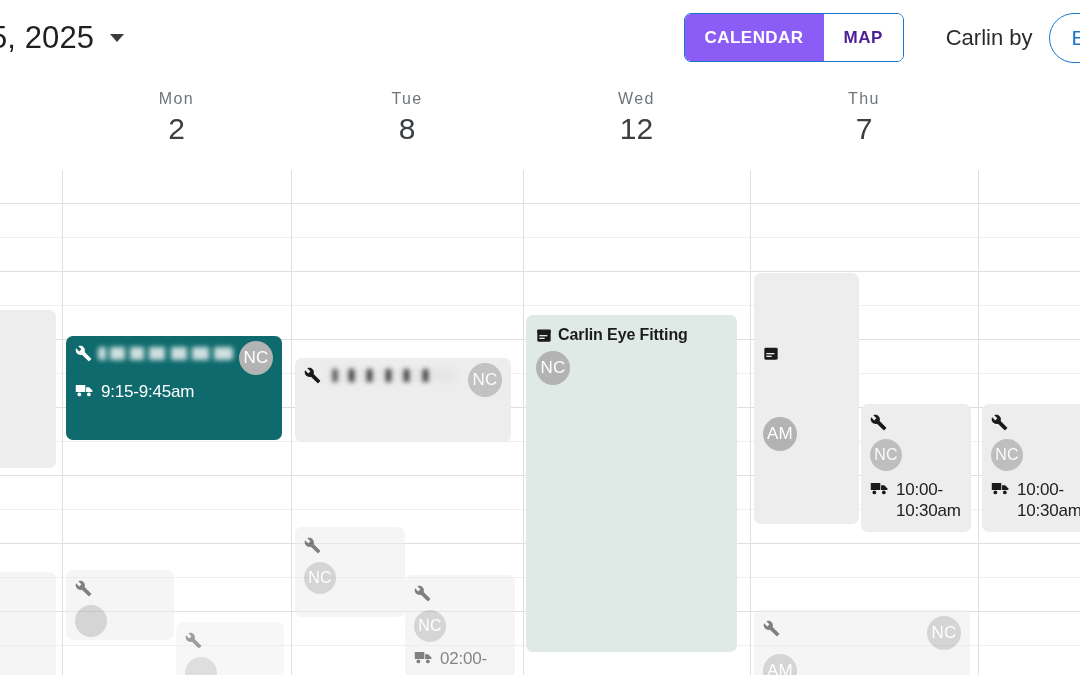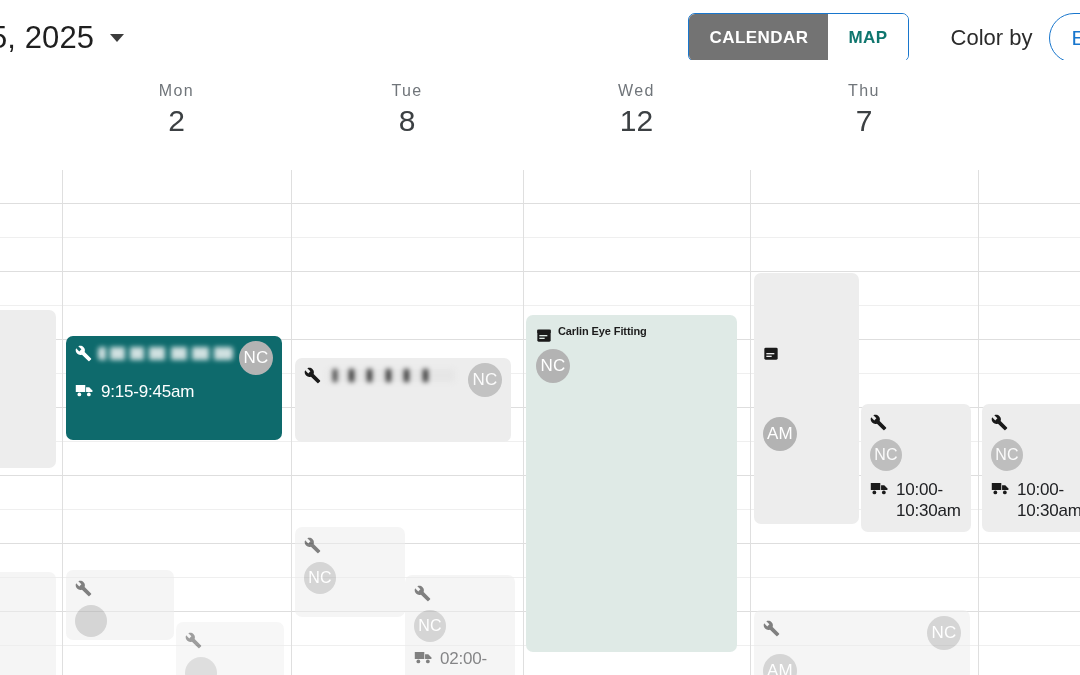--- a/index.html
+++ b/index.html
@@ -47,46 +47,46 @@
     border-radius: 7px;
     overflow: hidden;
     height: 49px;
     margin-right: 42px;
   }
   .seg-btn {
     display: flex; align-items: center; justify-content: center;
     padding: 0 20px;
     font-size: 17px; font-weight: 700;
     letter-spacing: 0.45px;
-    cursor: pointer; background: #ffffff; color: #0f766e;
+    cursor: pointer; background: #ffffff; color: #4c1d95;
     border: none;
     font-family: "Liberation Sans", sans-serif;
   }
-  .seg-btn.active { background: #737373; color: #ffffff; }
+  .seg-btn.active { background: #8b5cf6; color: #ffffff; }
 
   .colorby-label {
     font-size: 22px; color: #2b2b2b; white-space: nowrap;
     margin-right: 16px;
   }
   .colorby-pill {
     border: 1.5px solid #1876cd;
     border-radius: 26px;
     height: 50px;
     display: flex; align-items: center;
     padding: 0 22px;
     color: #1876cd;
     font-size: 21px;
     white-space: nowrap;
     background: #fff;
     margin-right: -46px;
   }
 
   
   .dayheader {
-    position: absolute; left: 0; top: 60px;
+    position: absolute; left: 0; top: 68px;
     width: 1080px; height: 94px;
     background: #fff;
     display: flex;
   }
   .daycell {
     display: flex; flex-direction: column;
     align-items: center; justify-content: center;
     padding-top: 6px;
   }
   .dow {
@@ -122,21 +122,21 @@
     padding: 7px 9px 6px 9px;
     font-size: 15px;
     line-height: 1.25;
   }
   .ev-gray   { background: #ededed; color: #202124; }
   .ev-teal   { background: #0e6a6c; color: #ffffff; }
   .ev-mint   { background: #dfeae6; color: #1c1c1c; }
 
   .ev-row { display: flex; align-items: flex-start; gap: 6px; }
   .ev-title {
-    font-size: 11px; font-weight: 700; letter-spacing: -0.1px;
+    font-size: 16px; font-weight: 700; letter-spacing: -0.1px;
     white-space: nowrap; overflow: hidden;
   }
   .ev-time {
     font-size: 17px; font-weight: 500;
     letter-spacing: -0.2px;
   }
   .ev-time-wrap { display: flex; align-items: flex-start; gap: 7px; margin-top: 6px; }
 
   .icon { flex: 0 0 auto; display: inline-block; line-height: 0; margin-top: 2px; }
 
@@ -171,21 +171,21 @@
     <span class="caret-down"></span>
   </div>
 
   <div class="topbar-right">
 
     <div class="seg-toggle">
       <button class="seg-btn active">CALENDAR</button>
       <button class="seg-btn">MAP</button>
     </div>
 
-    <span class="colorby-label">Color by</span>
+    <span class="colorby-label">Carlin by</span>
     <div class="colorby-pill">
       <span>Em</span>
     </div>
 
   </div>
 </div>
 
 <div class="dayheader">
   <div class="daycell" style="width:62px"></div>
 

